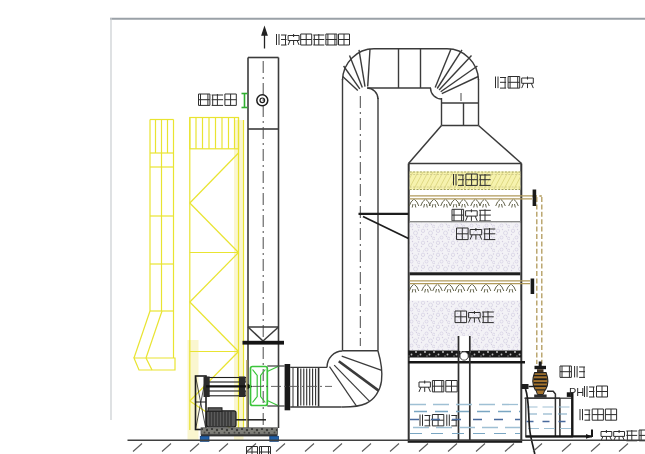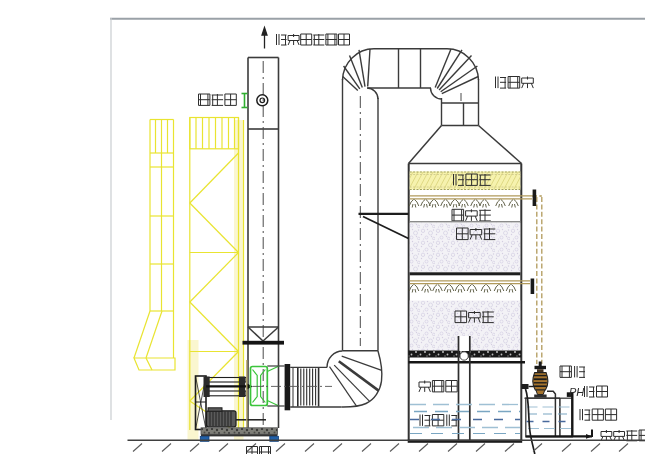--- a/index.html
+++ b/index.html
@@ -1,14 +1,14 @@
 <!DOCTYPE html>
 <html><head><meta charset="utf-8"><style>
 html,body{margin:0;padding:0;background:#ffffff;font-family:"Liberation Sans",sans-serif;}
-#stage{position:relative;width:645px;height:454px;background:#ffffff;overflow:hidden;font-style:italic;}
+#stage{position:relative;width:645px;height:454px;background:#ffffff;overflow:hidden;}
 </style></head><body>
 <div id="stage">
 <svg width="645" height="454" viewBox="0 0 645 454">
 <defs>
 <pattern id="pack" width="15" height="12" patternUnits="userSpaceOnUse">
  <rect width="15" height="12" fill="#f3f2f6"></rect>
  <g fill="none" stroke="#d6d0e3" stroke-width="0.8">
   <circle cx="3" cy="2.8" r="1.7"></circle>
             <circle cx="10.5" cy="5" r="2"></circle>
             <circle cx="6.5" cy="9.5" r="1.5"></circle>

